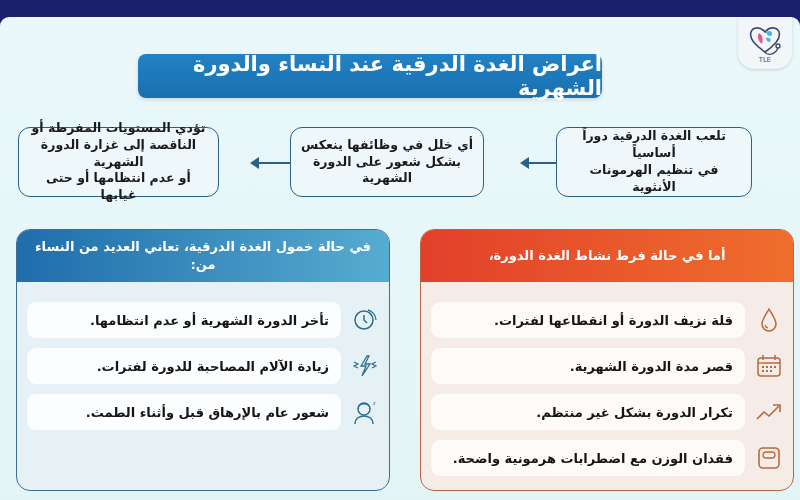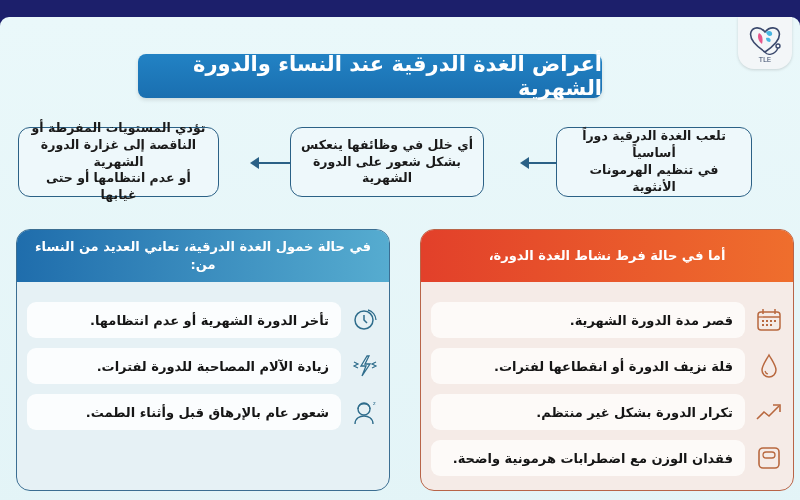--- a/index.html
+++ b/index.html
@@ -59,21 +59,21 @@
   }
   .panel.right { left: 420px; border: 1.5px solid #b86448; background: #f5ebe7; }
   .panel.left { left: 16px; border: 1.5px solid #3b6e92; background: #e6f1f5; }
   .panel-header {
     height: 52px; display: flex; align-items: center; justify-content: center;
     text-align: center; direction: rtl; color: #fff; font-weight: bold;
     font-size: 13px; line-height: 1.35; padding: 5px 14px;
   }
   .panel.right .panel-header { background: linear-gradient(90deg, #e2402a 0%, #ef6e2d 100%); }
   .panel.left .panel-header { background: linear-gradient(90deg, #1f6dac 0%, #56acd0 100%); }
-  .items { padding: 18px 0 0 0; }
+  .items { padding: 6px 0 0 0; margin-top: 12px; }
   .item {
     display: flex; flex-direction: row-reverse; align-items: center;
     height: 40px; margin: 0 0 6px 0; padding-right: 8px;
   }
   .item-icon {
     width: 32px; height: 32px; display: flex; align-items: center; justify-content: center;
     flex: none; margin-left: 8px;
   }
   .item-card {
     flex: 1; height: 36px; background: #fbfdfe; border-radius: 9px;
@@ -131,20 +131,29 @@
     </div>
   </div>
 
   <div class="panel right">
     <div class="panel-header">
       <div>
         <div>أما في حالة فرط نشاط الغدة الدورة،</div>
       </div>
     </div>
     <div class="items">
+      <div class="item">
+        <div class="item-icon">
+          <svg width="22" height="26" viewBox="0 0 22 26">
+              <path d="M11 2 C7 9 4 13 4 17 A7 7 0 0 0 18 17 C18 13 15 9 11 2 Z" fill="none" stroke="#b8683f" stroke-width="1.5"></path>
+              <path d="M7 18 A4 4 0 0 0 10 21" fill="none" stroke="#b8683f" stroke-width="1.2"></path>
+            </svg>
+        </div>
+        <div class="item-card">قلة نزيف الدورة أو انقطاعها لفترات.</div>
+      </div>
       <div class="item">
         <div class="item-icon">
           <svg width="26" height="26" viewBox="0 0 26 26">
               <rect x="2" y="5" width="22" height="18" rx="3" fill="none" stroke="#b8683f" stroke-width="1.5"></rect>
               <line x1="2" y1="10" x2="24" y2="10" stroke="#b8683f" stroke-width="1.3"></line>
               <line x1="7" y1="2" x2="7" y2="7" stroke="#b8683f" stroke-width="1.5"></line>
               <line x1="19" y1="2" x2="19" y2="7" stroke="#b8683f" stroke-width="1.5"></line>
               <g fill="#b8683f">
                 <rect x="6" y="13" width="2" height="2"></rect>
                 <rect x="10" y="13" width="2" height="2"></rect>
@@ -153,29 +162,20 @@
                 <rect x="6" y="17" width="2" height="2"></rect>
                 <rect x="10" y="17" width="2" height="2"></rect>
                 <rect x="14" y="17" width="2" height="2"></rect>
               </g>
             </svg>
         </div>
         <div class="item-card">قصر مدة الدورة الشهرية.</div>
       </div>
       <div class="item">
         <div class="item-icon">
-          <svg width="22" height="26" viewBox="0 0 22 26">
-              <path d="M11 2 C7 9 4 13 4 17 A7 7 0 0 0 18 17 C18 13 15 9 11 2 Z" fill="none" stroke="#b8683f" stroke-width="1.5"></path>
-              <path d="M7 18 A4 4 0 0 0 10 21" fill="none" stroke="#b8683f" stroke-width="1.2"></path>
-            </svg>
-        </div>
-        <div class="item-card">قلة نزيف الدورة أو انقطاعها لفترات.</div>
-      </div>
-      <div class="item">
-        <div class="item-icon">
           <svg width="28" height="22" viewBox="0 0 28 22">
               <path d="M2 18 L9 11 L14 15 L24 5" fill="none" stroke="#b8683f" stroke-width="1.6"></path>
               <path d="M18 4 L25 4 L25 11" fill="none" stroke="#b8683f" stroke-width="1.6"></path>
             </svg>
         </div>
         <div class="item-card">تكرار الدورة بشكل غير منتظم.</div>
       </div>
       <div class="item">
         <div class="item-icon">
           <svg width="26" height="26" viewBox="0 0 26 26">

